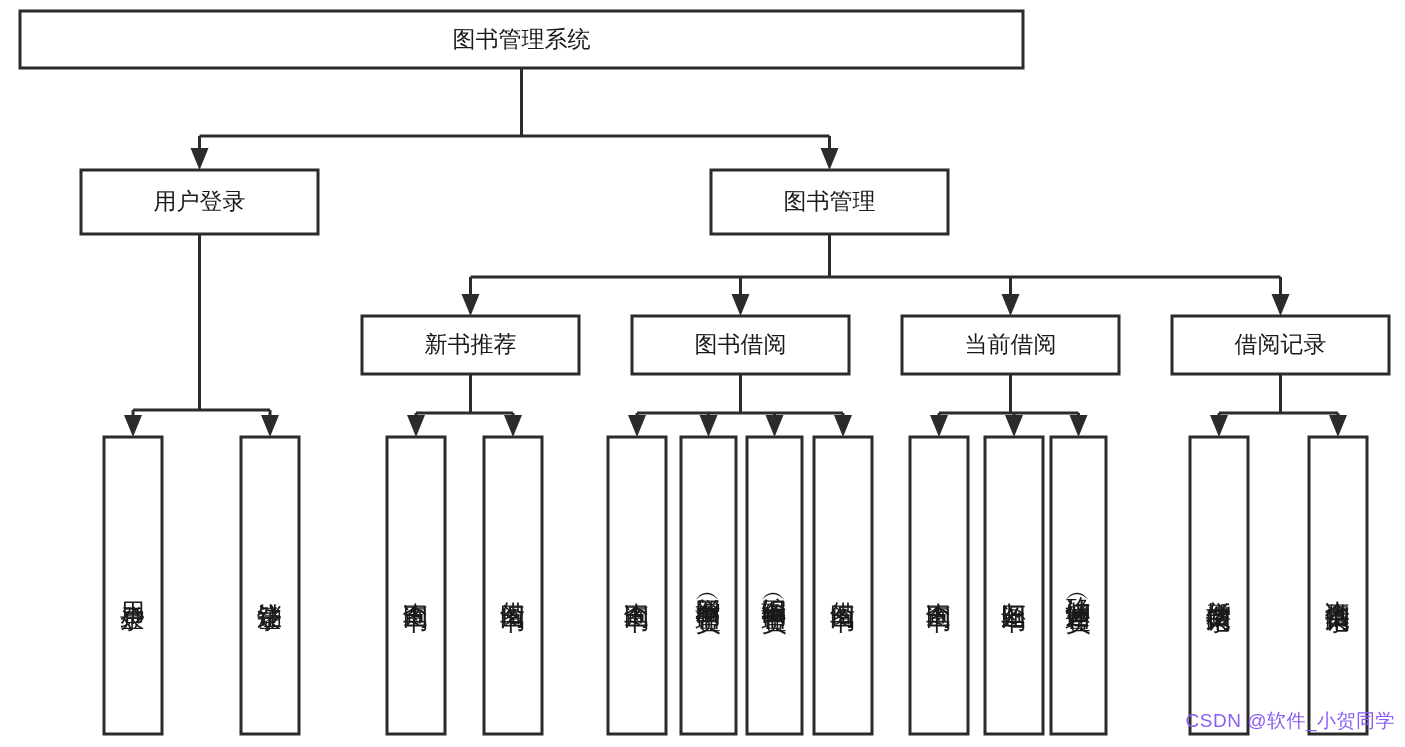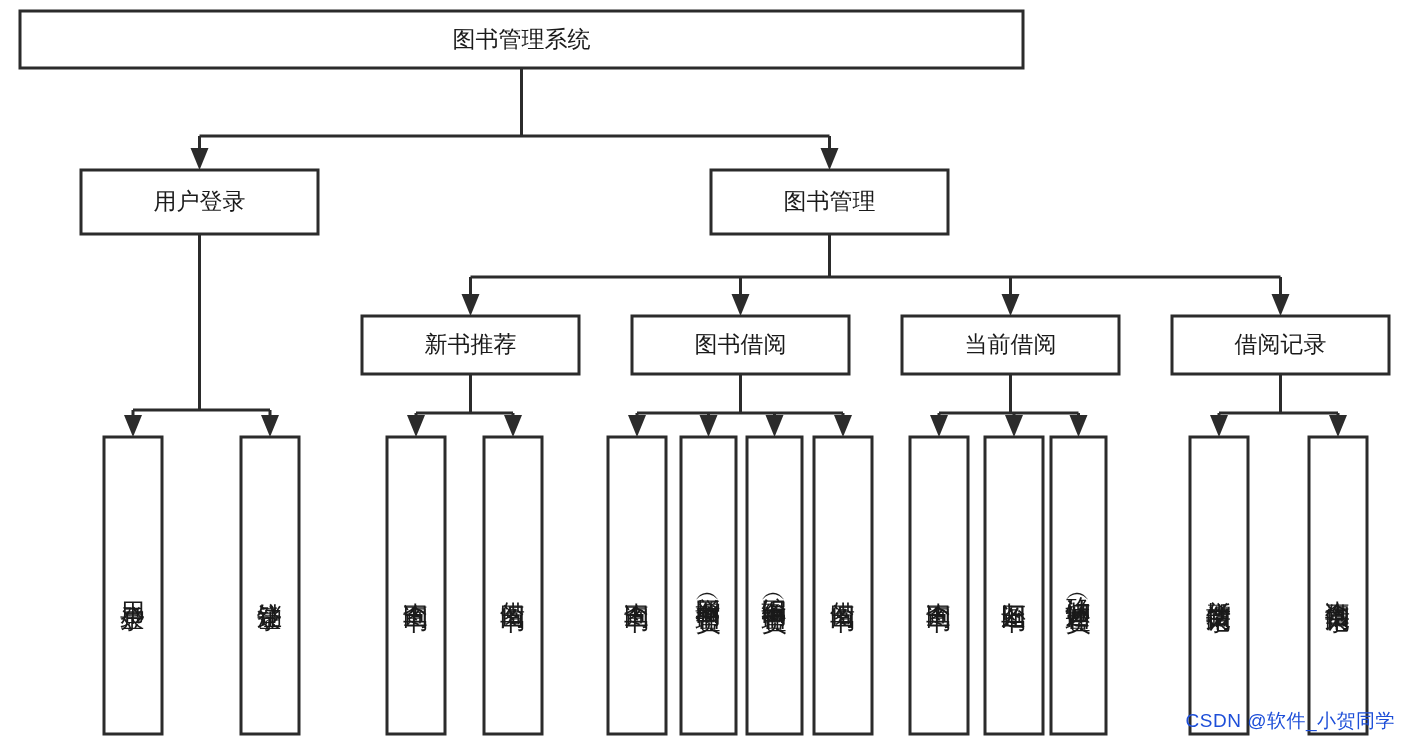--- a/index.html
+++ b/index.html
@@ -63,21 +63,21 @@
     color: #1a1a1a;
     pointer-events: none;
     white-space: nowrap;
   }
   .watermark {
     position: absolute;
     right: 10px;
     bottom: 6px;
     font-family: "Liberation Sans", "DejaVu Sans", sans-serif;
     font-size: 19px;
-    color: #1d4ed8;
+    color: #8b5cf6;
     letter-spacing: 0.5px;
     user-select: none;
   }
 </style>
 </head>
 <body>
 
 <div id="diagram-root">
 
   <svg id="flow" viewBox="0 0 1405 747">

